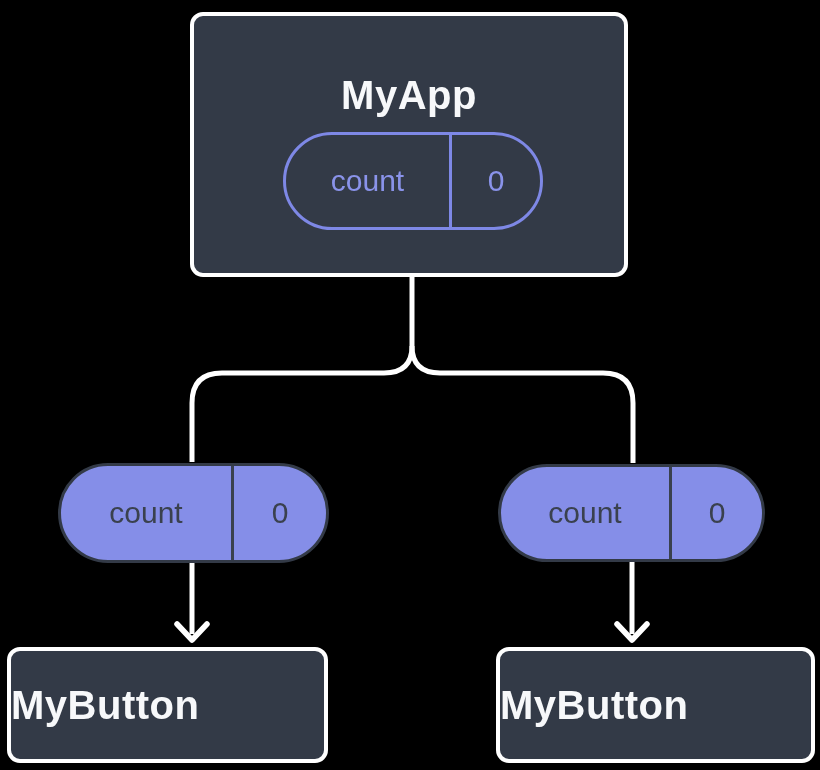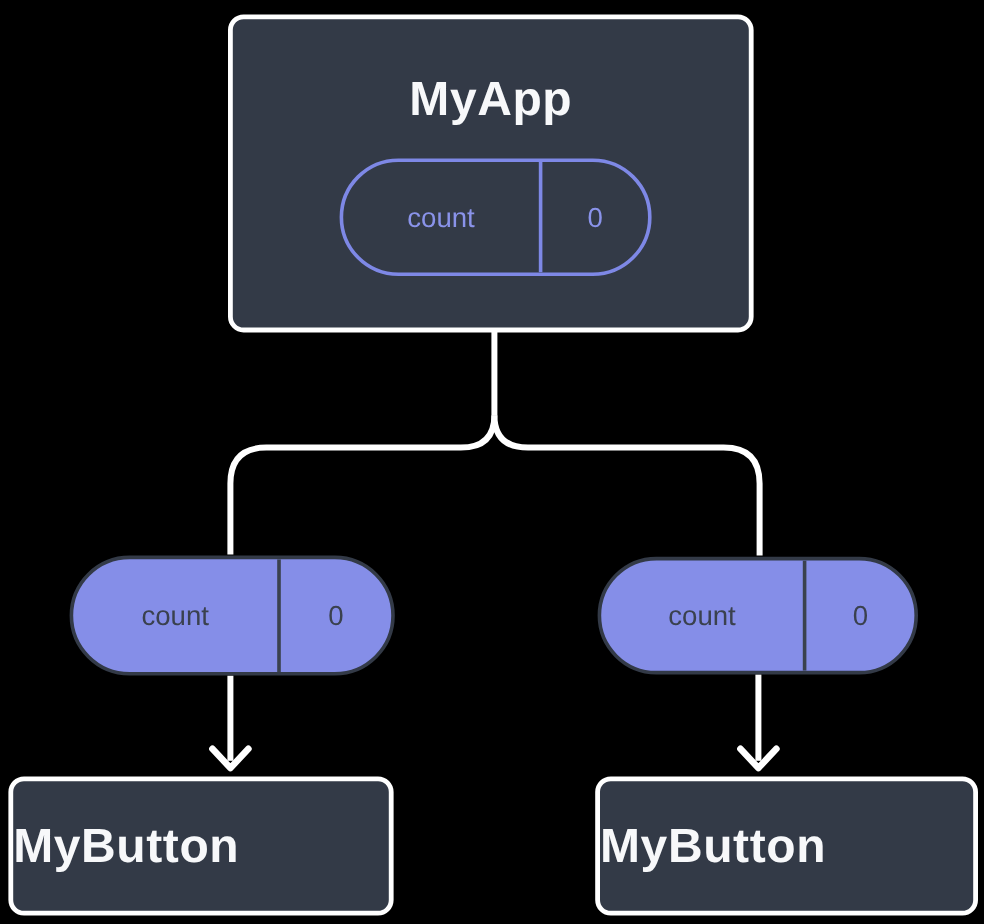--- a/index.html
+++ b/index.html
@@ -13,29 +13,29 @@
 
   .node{
     position:absolute;box-sizing:border-box;
     background:#333A47;border:4px solid #ffffff;border-radius:13px;
   }
   .node-title{
     color:#F7F8FA;font-weight:700;font-size:40px;line-height:1;
     text-align:center;letter-spacing:0.5px;
   }
   .node.root{left:190px;top:12px;width:438px;height:265px;}
-  .node.root .node-title{margin-top:47px;}
+  .node.root .node-title{margin-top:59px;}
   .node.child{left:7px;top:647px;width:321px;height:116px;display:flex;align-items:center;justify-content:flex-start;}
   .node.child-right{left:496px;width:319px;}
 
   .pill{
     position:absolute;box-sizing:border-box;display:flex;align-items:stretch;
     border-radius:60px;overflow:hidden;
   }
-  .pill .cell{display:flex;align-items:center;justify-content:center;font-size:23px;line-height:1;}
+  .pill .cell{display:flex;align-items:center;justify-content:center;font-size:30px;line-height:1;}
   .pill .cell.label{flex:1 1 auto;}
   .pill .divider{width:3px;align-self:stretch;}
 
   .pill.outline{
     left:89px;top:116px;width:260px;height:98px;
     border:3px solid #7E88E6;background:transparent;color:#8A93EA;
   }
   .pill.outline .divider{background:#7E88E6;}
   .pill.outline .cell.value{width:88px;}
 

